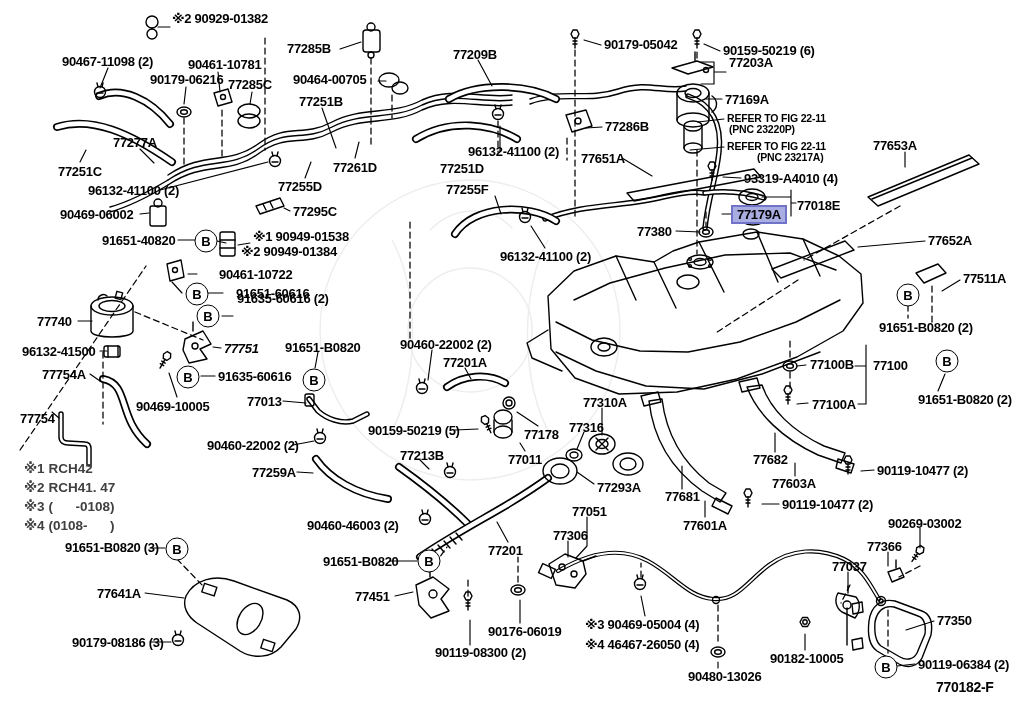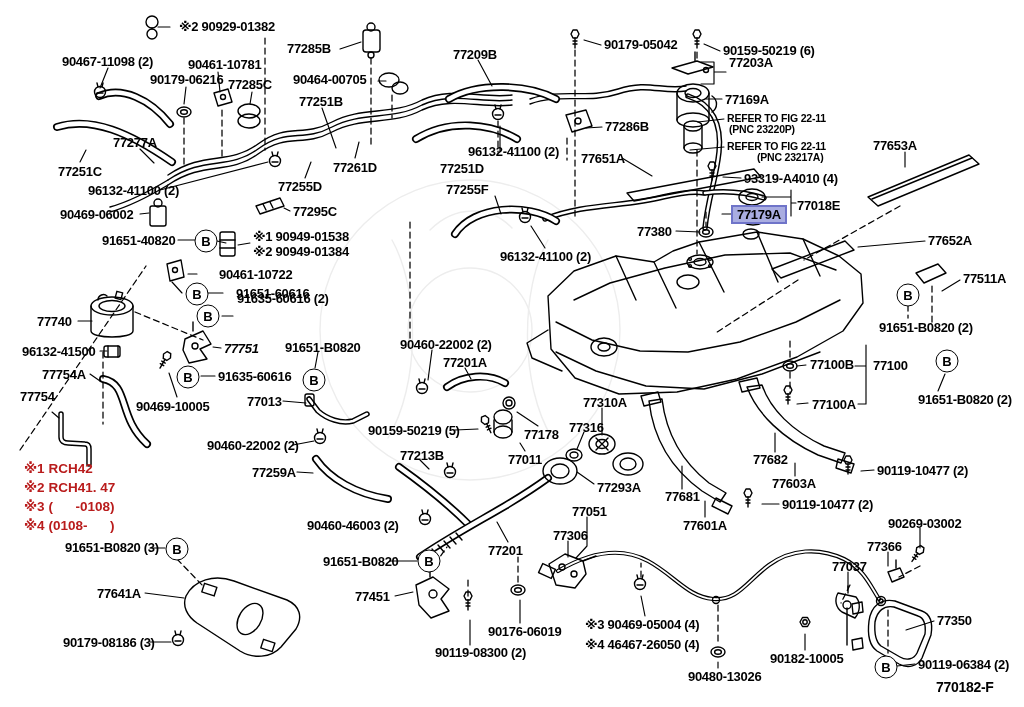--- a/index.html
+++ b/index.html
@@ -18,21 +18,21 @@
   .art .cth{stroke-width:4.2;}
   .art .cin{stroke:#fff;stroke-width:1.8;}
   .lbl{position:absolute;font-weight:700;font-size:13px;line-height:13px;
        letter-spacing:-0.3px;color:#000;white-space:pre;}
   .lbl.small{font-size:10.5px;line-height:11px;letter-spacing:-0.2px;}
   .lbl.big{font-size:14px;}
   .lbl.hl{background:#a9ade1;border:2px solid #6f74c9;padding:1px 4px;margin:-3px 0 0 -4px;}
   .bmark{position:absolute;width:21px;height:21px;border:1.7px solid #000;border-radius:50%;
        background:#fff;display:flex;align-items:center;justify-content:center;
        font-weight:700;font-size:13px;transform:translate(-50%,-50%);}
-  .legend-line{position:absolute;font-weight:700;font-size:13.5px;white-space:pre;color:#b91c1c;}
+  .legend-line{position:absolute;font-weight:700;font-size:13.5px;white-space:pre;color:#404040;}
 </style>
 </head>
 <body>
 
 <div class="stage">
 
 <svg class="art" width="1024" height="707" viewBox="0 0 1024 707">
 
   <g class="wm">
     <circle class="wm" cx="470" cy="330" r="150" stroke-width="14"></circle>
@@ -314,21 +314,21 @@
     M795,476 V463 M779,504 L762,504 M682,489 V466 M587,517 V546 L576,558
     M920,528 V548 M705,517 V501 M568,541 V557 M888,552 V566 M508,542 L497,522
     M150,548 H165 M390,561 H417 M848,572 V588 M145,593 L184,598
     M395,596 L413,592 M934,621 L906,630 M645,616 L641,596 M520,623 V600
     M470,645 V620 M805,650 V634 M915,664 L897,666 M718,668 V662
     M150,642 L171,642 M806,365 L797,366 M855,366 H866 M866,345 V404 M866,404 H858
     M808,403 L797,404"></path>
 </svg>
 
 <div id="labels">
-      <div class="lbl" style="left: 172px; top: 20px; margin-left: 7px;">※2 90929-01382</div>
+      <div class="lbl" style="left: 172px; top: 12px;">※2 90929-01382</div>
       <div class="lbl" style="left: 62px; top: 55px;">90467-11098 (2)</div>
       <div class="lbl" style="left: 188px; top: 58px;">90461-10781</div>
       <div class="lbl" style="left: 287px; top: 42px;">77285B</div>
       <div class="lbl" style="left: 150px; top: 73px;">90179-06216</div>
       <div class="lbl" style="left: 228px; top: 78px;">77285C</div>
       <div class="lbl" style="left: 293px; top: 73px;">90464-00705</div>
       <div class="lbl" style="left: 299px; top: 95px;">77251B</div>
       <div class="lbl" style="left: 453px; top: 48px;">77209B</div>
       <div class="lbl" style="left: 604px; top: 38px;">90179-05042</div>
       <div class="lbl" style="left: 723px; top: 44px;">90159-50219 (6)</div>
@@ -347,21 +347,21 @@
       <div class="lbl" style="left: 278px; top: 180px;">77255D</div>
       <div class="lbl" style="left: 468px; top: 145px;">96132-41100 (2)</div>
       <div class="lbl" style="left: 440px; top: 162px;">77251D</div>
       <div class="lbl" style="left: 581px; top: 152px;">77651A</div>
       <div class="lbl" style="left: 446px; top: 183px;">77255F</div>
       <div class="lbl" style="left: 60px; top: 208px;">90469-06002</div>
       <div class="lbl" style="left: 293px; top: 205px;">77295C</div>
       <div class="lbl" style="left: 744px; top: 172px;">93319-A4010 (4)</div>
       <div class="lbl" style="left: 102px; top: 234px;">91651-40820</div>
       <div class="lbl" style="left: 253px; top: 230px;">※1 90949-01538</div>
-      <div class="lbl" style="left: 253px; top: 245px; text-align: right;">※2 90949-01384</div>
+      <div class="lbl" style="left: 241px; top: 245px; text-align: right;">※2 90949-01384</div>
       <div class="lbl" style="left: 797px; top: 199px;">77018E</div>
       <div class="lbl hl" style="left: 735px; top: 208px;">77179A</div>
       <div class="lbl" style="left: 637px; top: 225px;">77380</div>
       <div class="lbl" style="left: 500px; top: 250px;">96132-41100 (2)</div>
       <div class="lbl" style="left: 200px; top: 268px; margin-left: 19px;">90461-10722</div>
       <div class="lbl" style="left: 236px; top: 287px;">91651-60616</div>
       <div class="lbl" style="left: 928px; top: 234px;">77652A</div>
       <div class="lbl" style="left: 237px; top: 292px;">91635-60616 (2)</div>
       <div class="lbl" style="left: 963px; top: 272px;">77511A</div>
       <div class="lbl" style="left: 37px; top: 315px;">77740</div>
@@ -369,21 +369,21 @@
       <div class="lbl" style="left: 22px; top: 345px;">96132-41500</div>
       <div class="lbl" style="left: 224px; top: 342px; font-style: italic;">77751</div>
       <div class="lbl" style="left: 285px; top: 341px;">91651-B0820</div>
       <div class="lbl" style="left: 918px; top: 393px;">91651-B0820 (2)</div>
       <div class="lbl" style="left: 42px; top: 368px;">77754A</div>
       <div class="lbl" style="left: 218px; top: 370px;">91635-60616</div>
       <div class="lbl" style="left: 400px; top: 338px;">90460-22002 (2)</div>
       <div class="lbl" style="left: 443px; top: 356px;">77201A</div>
       <div class="lbl" style="left: 247px; top: 395px;">77013</div>
       <div class="lbl" style="left: 136px; top: 400px;">90469-10005</div>
-      <div class="lbl" style="left: 20px; top: 390px;">77754</div>
+      <div class="lbl" style="left: 20px; top: 412px;">77754</div>
       <div class="lbl" style="left: 368px; top: 424px;">90159-50219 (5)</div>
       <div class="lbl" style="left: 583px; top: 396px;">77310A</div>
       <div class="lbl" style="left: 569px; top: 421px;">77316</div>
       <div class="lbl" style="left: 524px; top: 428px;">77178</div>
       <div class="lbl" style="left: 207px; top: 439px;">90460-22002 (2)</div>
       <div class="lbl" style="left: 508px; top: 453px;">77011</div>
       <div class="lbl" style="left: 400px; top: 449px;">77213B</div>
       <div class="lbl" style="left: 252px; top: 466px;">77259A</div>
       <div class="lbl" style="left: 597px; top: 481px; text-align: center;">77293A</div>
       <div class="lbl" style="left: 753px; top: 453px;">77682</div>
@@ -400,21 +400,21 @@
       <div class="lbl" style="left: 488px; top: 544px;">77201</div>
       <div class="lbl" style="left: 65px; top: 541px;">91651-B0820 (3)</div>
       <div class="lbl" style="left: 323px; top: 555px;">91651-B0820</div>
       <div class="lbl" style="left: 832px; top: 560px;">77037</div>
       <div class="lbl" style="left: 97px; top: 587px;">77641A</div>
       <div class="lbl" style="left: 355px; top: 590px;">77451</div>
       <div class="lbl" style="left: 937px; top: 614px;">77350</div>
       <div class="lbl" style="left: 585px; top: 618px;">※3 90469-05004 (4)</div>
       <div class="lbl" style="left: 585px; top: 638px;">※4 46467-26050 (4)</div>
       <div class="lbl" style="left: 488px; top: 625px;">90176-06019</div>
-      <div class="lbl" style="left: 63px; top: 636px;">90179-08186 (3)</div>
+      <div class="lbl" style="left: 72px; top: 636px;">90179-08186 (3)</div>
       <div class="lbl" style="left: 435px; top: 646px;">90119-08300 (2)</div>
       <div class="lbl" style="left: 770px; top: 652px;">90182-10005</div>
       <div class="lbl" style="left: 918px; top: 658px;">90119-06384 (2)</div>
       <div class="lbl" style="left: 688px; top: 670px;">90480-13026</div>
       <div class="lbl" style="left: 810px; top: 358px; text-align: right;">77100B</div>
       <div class="lbl" style="left: 873px; top: 359px;">77100</div>
       <div class="lbl" style="left: 812px; top: 398px;">77100A</div>
     </div>
 <div id="bmarks">
       <div class="bmark" style="left: 206px; top: 241px;">B</div>

